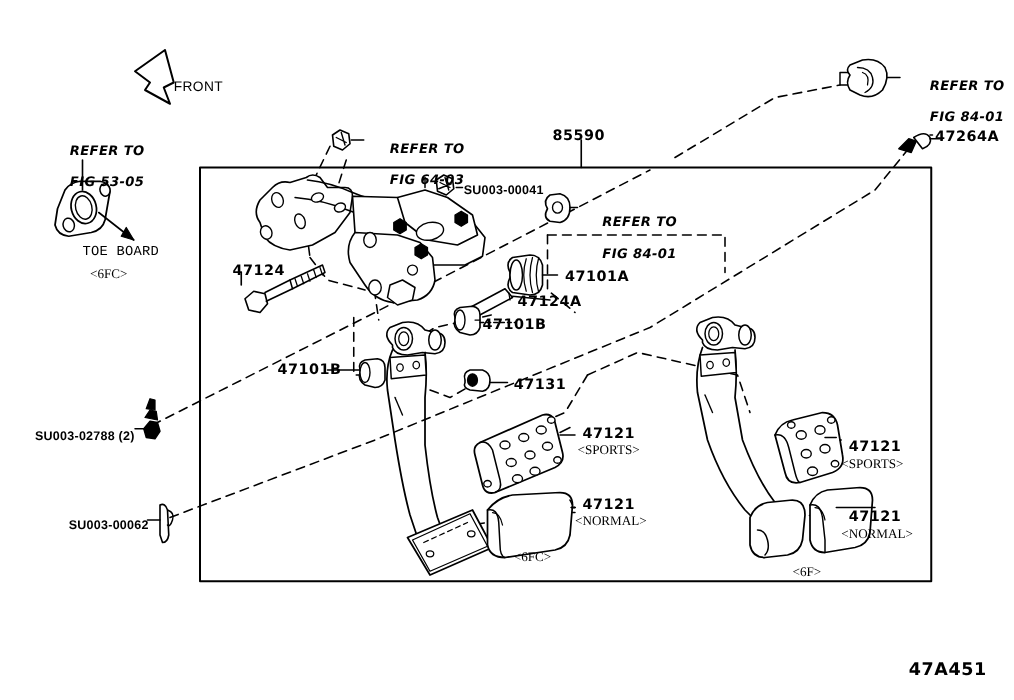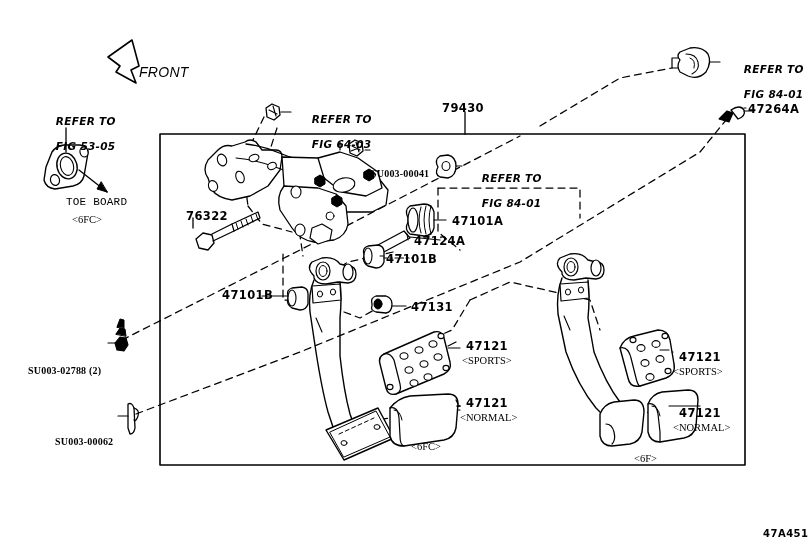--- a/index.html
+++ b/index.html
@@ -44,38 +44,35 @@
   .variant {
     font-family: Liberation Serif, serif;
     font-size: 10.5px;
     letter-spacing: 0px;
   }
   .plain {
     font-family: Liberation Mono, monospace;
     font-size: 11px;
   }
   .su-code {
-    font-family: Liberation Serif, serif;
+    font-family: Liberation Sans, sans-serif;
     font-weight: bold;
     font-size: 10px;
     letter-spacing: 0.2px;
-    margin-top: 21px;
   }
   .figcode {
     font-family: "DejaVu Sans", sans-serif;
     font-weight: bold;
-    font-size: 10px;
+    font-size: 14px;
     letter-spacing: 0.5px;
-    margin-left: 36px;
   }
   .front-lbl {
     font-family: "Liberation Sans", sans-serif;
-    font-size: 14px;
+    font-size: 11px;
     letter-spacing: 0.3px;
-    font-style: italic;
   }
 </style>
 </head>
 <body>
 
 <div id="page">
 
   <svg id="art" viewBox="0 0 811 560" xmlns="http://www.w3.org/2000/svg">
     <g fill="none" stroke="#000000" stroke-width="1.2" stroke-linecap="round" stroke-linejoin="round">
 
@@ -396,23 +393,23 @@
   <div class="lbl refer" style="left:466px; top:160px;">
     <span>REFER TO</span><br>
     <span>FIG 84-01</span>
   </div>
 
   <div class="lbl refer" style="left:728px; top:51px;">
     <span>REFER TO</span><br>
     <span>FIG 84-01</span>
   </div>
 
-  <div class="lbl bold-code" style="left:442px; top:102px;">79430</div>
+  <div class="lbl bold-code" style="left:442px; top:102px;">85590</div>
   <div class="lbl bold-code" style="left:748px; top:103px;">47264A</div>
-  <div class="lbl bold-code" style="left:186px; top:210px;">76322</div>
+  <div class="lbl bold-code" style="left:186px; top:210px;">47124</div>
   <div class="lbl bold-code" style="left:452px; top:215px;">47101A</div>
   <div class="lbl bold-code" style="left:414px; top:235px;">47124A</div>
   <div class="lbl bold-code" style="left:386px; top:253px;">47101B</div>
   <div class="lbl bold-code" style="left:222px; top:289px;">47101B</div>
   <div class="lbl bold-code" style="left:411px; top:301px;">47131</div>
 
   <div class="lbl bold-code" style="left:466px; top:340px;">47121</div>
   <div class="lbl variant" style="left:462px; top:355px;">&lt;SPORTS&gt;</div>
   <div class="lbl bold-code" style="left:466px; top:397px;">47121</div>
   <div class="lbl variant" style="left:460px; top:412px;">&lt;NORMAL&gt;</div>

